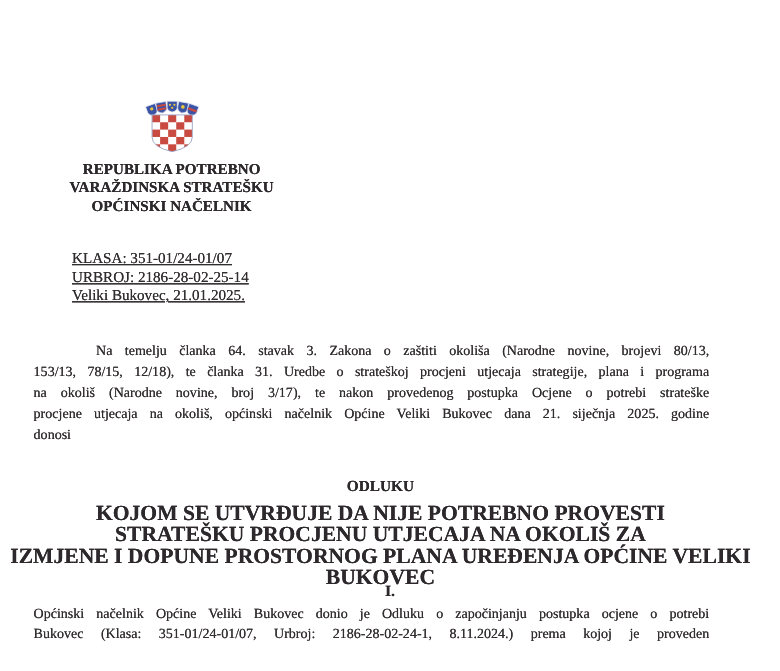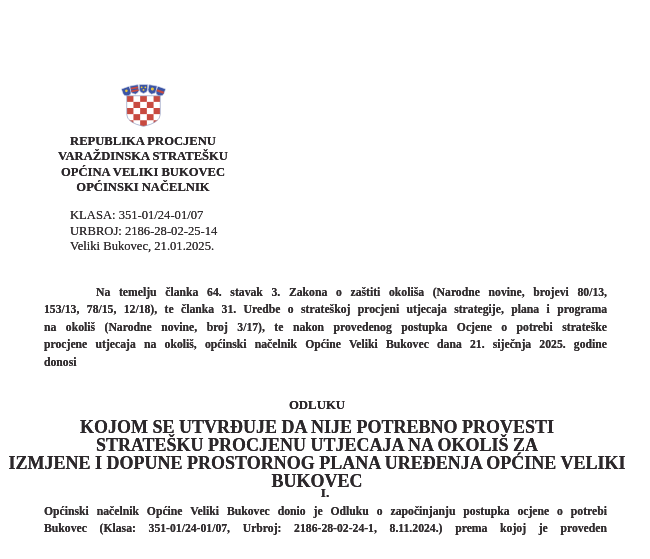--- a/index.html
+++ b/index.html
@@ -23,27 +23,28 @@
     font-weight: bold;
     font-size: 12.6px;
     line-height: 15.4px;
     color: #2c282b;
     text-shadow: 0 0 0.3px #2c282b;
     white-space: nowrap;
   }
 
   
   .ref-block {
-    left: 70px; top: 208px;
+    left: 60px; top: 208px;
     font-size: 12.6px; line-height: 15.6px;
     text-shadow: 0 0 0.25px #3a3537;
+    text-decoration: underline;
   }
 
   
-  .para { left: 44px; width: 563px; font-weight: bold; }
+  .para { left: 28px; width: 563px; }
   .jline {
     text-align: justify;
     text-align-last: justify;
     font-size: 11.7px;
     line-height: 17.4px;
     text-shadow: 0 0 0.25px #3a3537;
     white-space: normal;
   }
   .jline.indent { padding-left: 52px; }
   .jline.last { text-align-last: left; }
@@ -119,23 +120,22 @@
         <rect x="16" y="35.9" width="8" height="7.3"></rect>
           <rect x="32" y="35.9" width="8" height="7.3"></rect>
         <rect x="8" y="43.2" width="8" height="7.3"></rect>
           <rect x="24" y="43.2" width="8" height="7.3"></rect>
           <rect x="40" y="43.2" width="8" height="7.3"></rect>
       </g>
     </g>
     <path d="M8,14 h40 v22 q0,10 -20,14.5 q-20,-4.5 -20,-14.5 z" fill="none" stroke="#9aa4c4" stroke-width="0.9"></path>
   </svg>
   <div class="letterhead-lines">
-    <div>REPUBLIKA PROCJENU</div>
+    <div>REPUBLIKA POTREBNO</div>
     <div>VARAŽDINSKA STRATEŠKU</div>
-    <div>OPĆINA VELIKI BUKOVEC</div>
     <div>OPĆINSKI NAČELNIK</div>
   </div>
 </div>
 
 <div class="abs ref-block">
   <div>KLASA: 351-01/24-01/07</div>
   <div>URBROJ: 2186-28-02-25-14</div>
   <div>Veliki Bukovec, 21.01.2025.</div>
 </div>
 

